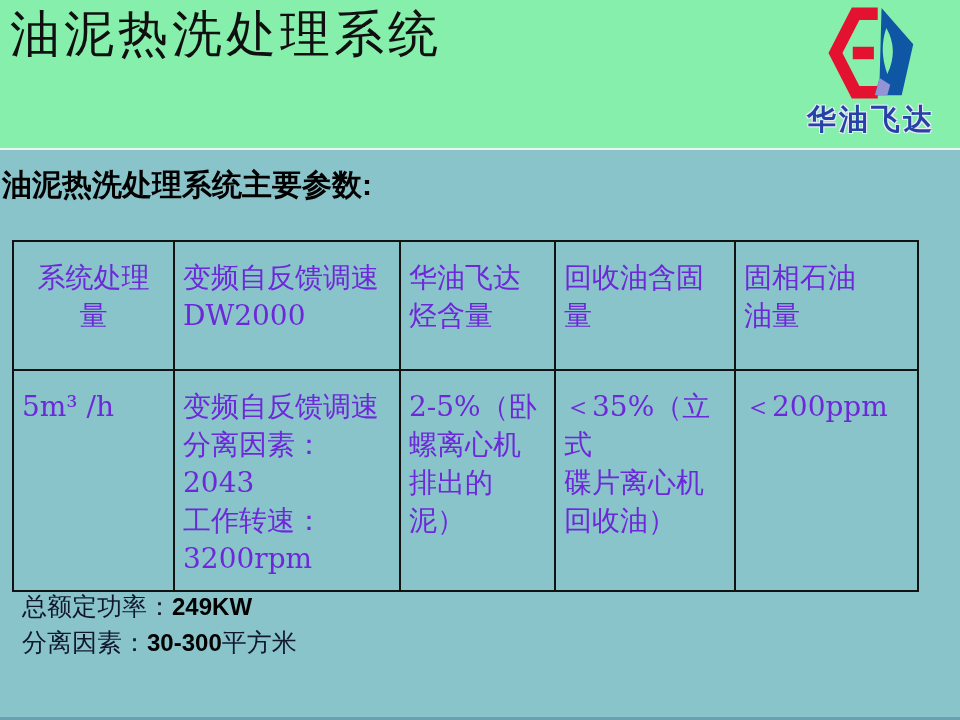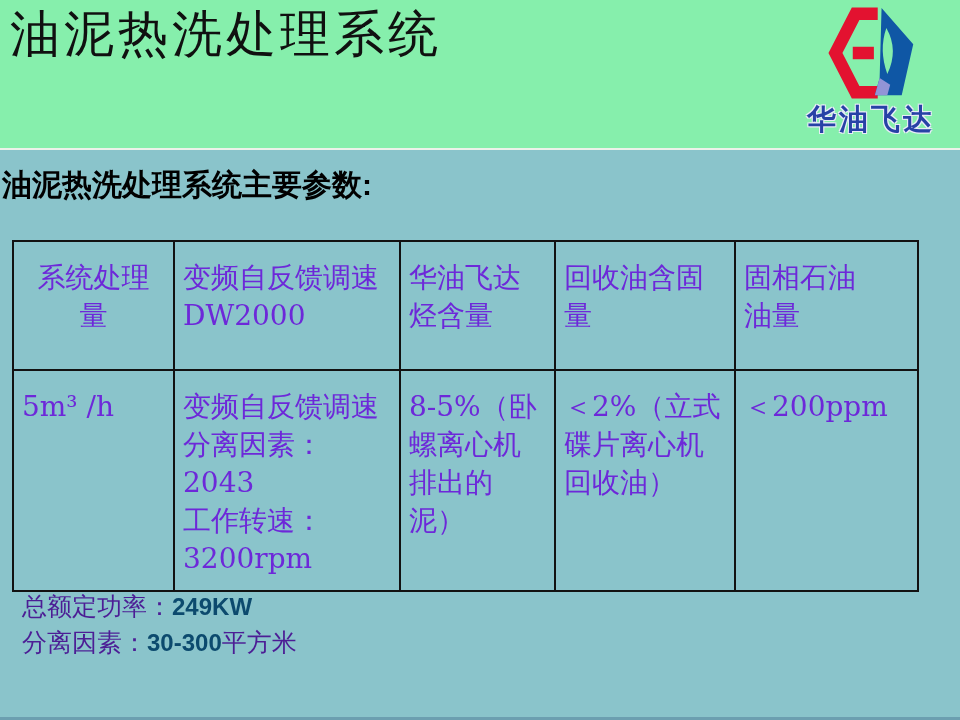--- a/index.html
+++ b/index.html
@@ -80,26 +80,26 @@
   tr.hrow th { height: 106px; }
   tr.drow td { height: 198px; }
 
   
   .notes {
     position: absolute; left: 22px; top: 590px;
   }
   .note-line { line-height: 33px; white-space: nowrap; }
   .note-label, .note-suffix {
     font-family: "DejaVu Serif", "Liberation Serif", serif;
-    font-size: 25px; color: #4c1d95;
+    font-size: 25px; color: #0f172a;
   }
   .note-value {
     font-family: "Liberation Sans", sans-serif;
     font-weight: 700;
-    font-size: 24px; color: #0c4a6e;
+    font-size: 24px; color: #000000;
   }
 
   
   .bottom-bar {
     position: absolute; left: 0; right: 0; bottom: 0;
     height: 3px;
     background: #6c9fb0;
   }
 </style>
 </head>
@@ -147,24 +147,24 @@
 量</th>
         <th>固相石油
 油量</th>
       </tr>
       <tr class="drow">
         <td>5m³ /h</td>
         <td>变频自反馈调速
 分离因素：2043
 工作转速：
 3200rpm</td>
-        <td>8-5%（卧
+        <td>2-5%（卧
 螺离心机
 排出的泥）</td>
-        <td>＜2%（立式
+        <td>＜35%（立式
 碟片离心机
 回收油）</td>
         <td>＜200ppm</td>
       </tr>
     </tbody>
   </table>
 
   <div class="notes">
     <div class="note-line">
       <span class="note-label">总额定功率：</span><span class="note-value">249KW</span><span class="note-suffix"></span>

